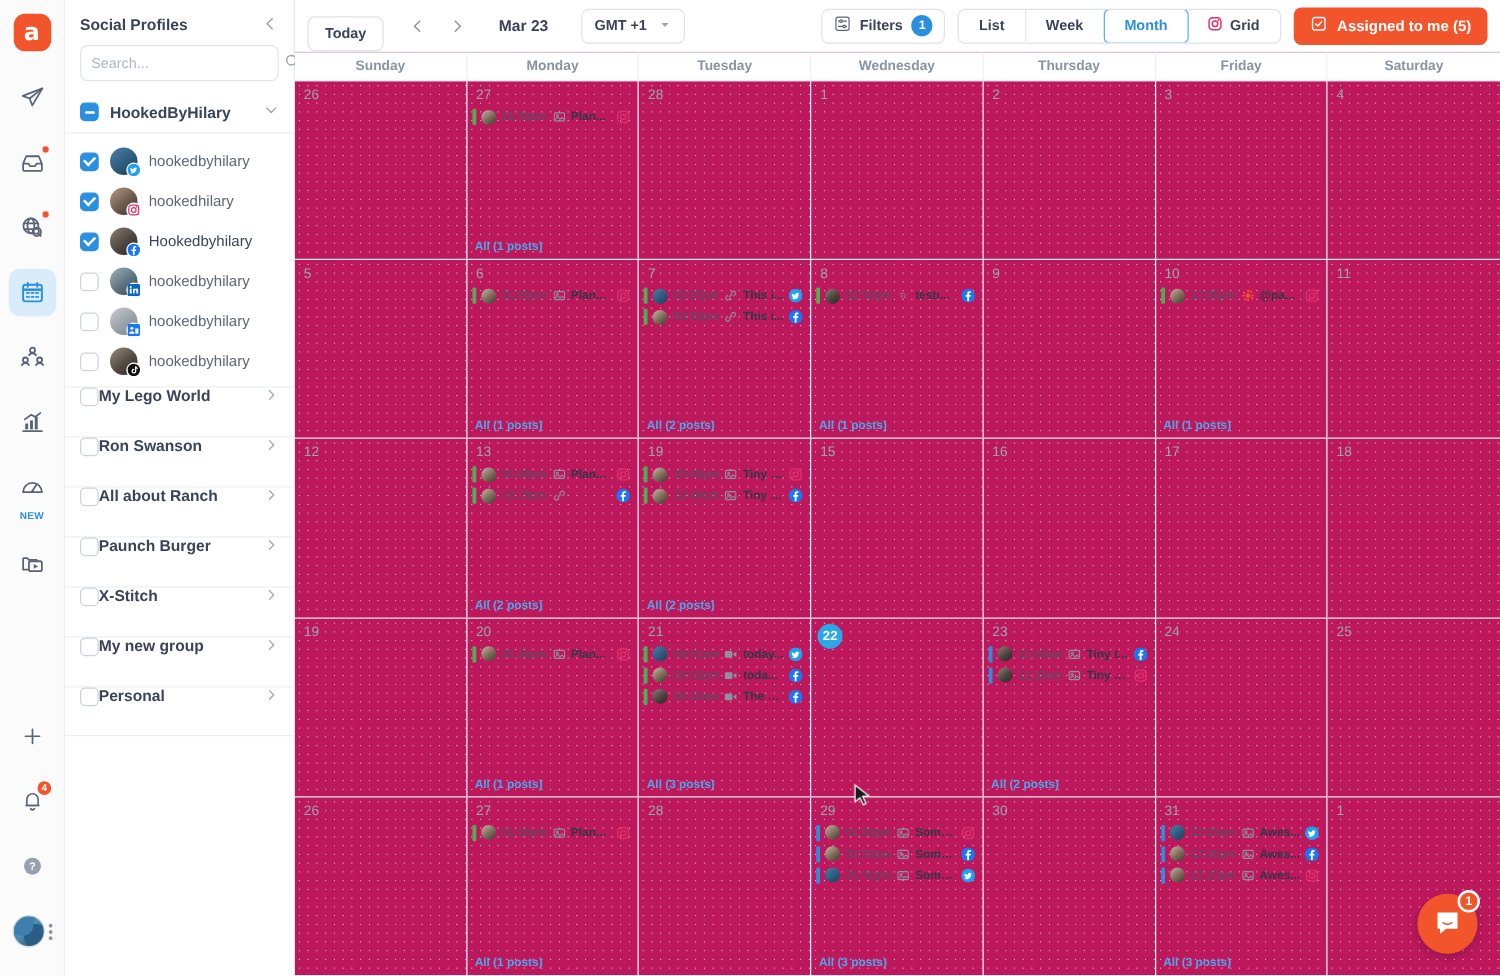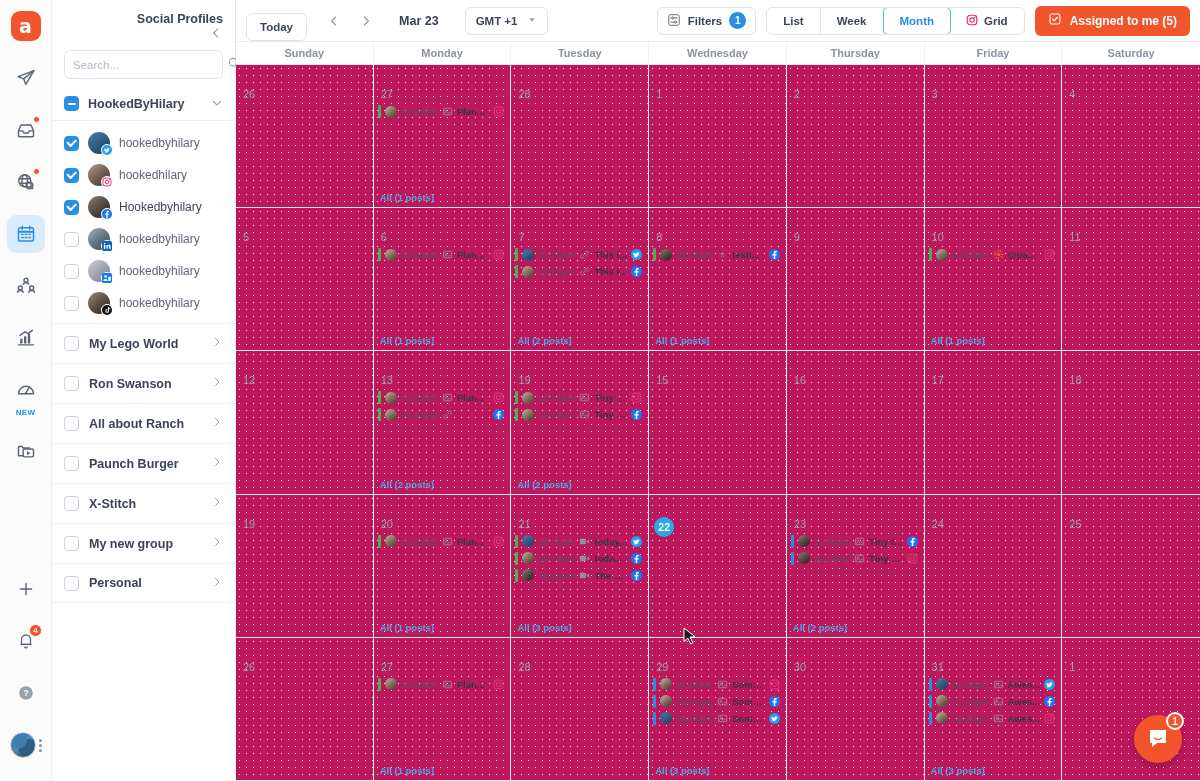--- a/index.html
+++ b/index.html
@@ -63,23 +63,22 @@
   .kebab { display:flex; flex-direction:column; gap:2px; margin-left: 3px; }
   .kebab i { width: 3px; height: 3px; border-radius:50%; background:#8a93a2; display:block; }
 
   
   .panel {
     width: 184px; flex: 0 0 184px; height: 781px;
     background: #fff; border-right: 1px solid #e6e9ed;
     display: flex; flex-direction: column;
   }
   .panel-head {
-    display:flex; align-items:flex-end; justify-content:space-between;
+    display:flex; align-items:center; justify-content:space-between;
     padding: 12px 12px 8px 12px;
-    flex-direction: column;
   }
   .panel-title { font-size: 12.5px; font-weight: 700; color: #3b4457; }
   .chev-left { color: #9aa3b2; font-size: 13px; line-height: 1; }
   .search-wrap { padding: 0 12px 10px 12px; }
   .search-box {
     height: 29px; border: 1px solid #e1e5ea; border-radius: 6px;
     display:flex; align-items:center; padding: 0 8px; background:#fff;
   }
   .search-box input {
     border: 0; outline: 0; flex: 1; font-size: 11.5px; color: #3b4457;
@@ -107,21 +106,21 @@
   .pav .img { width:22px; height:22px; border-radius:50%; display:block; }
   .pav .net {
     position:absolute; right:-3px; bottom:-2px; width: 12px; height: 12px;
     border-radius: 50%; background:#fff; display:flex; align-items:center; justify-content:center;
     border: 1.2px solid #fff;
   }
   .pname { font-size: 12px; color: #5c6676; }
   .pname.dark { color:#3b4457; }
   .glist { }
   .grow {
-    display:flex; align-items:center; gap: 10px; padding: 12px 12px;
+    display:flex; align-items:flex-start; padding: 0 12px;
     height: 40px; border-top: 1px solid #edeff2;
   }
   .grow .gname { flex:1; font-size: 12.5px; font-weight: 700; color:#3b4457; }
   .grow:last-child { border-bottom: 1px solid #edeff2; }
 
   
   .main { flex: 1; height: 781px; display:flex; flex-direction:column; background:#fff; min-width:0; }
   .toolbar {
     height: 42px; flex: 0 0 42px; display:flex; align-items:center;
     padding: 0 10px; gap: 10px; border-bottom: 1px solid #e6e9ed; background:#fff;
@@ -186,21 +185,21 @@
     flex: 1; display:grid; grid-template-columns: repeat(7, 1fr);
     border-bottom: 1px solid #e6e9ed; min-height: 0;
   }
   .day {
     border-right: 1px solid #eef0f3; position: relative;
     padding: 4px 4px 0 4px; min-width: 0; overflow: hidden;
     background-image: radial-gradient(#ececec 0.6px, transparent 0.6px);
     background-size: 7px 7px;
   }
   .day:last-child { border-right: 0; }
-  .daynum { font-size: 11px; color:#9aa3b2; padding-left: 3px; line-height: 14px; margin-top: 18px; }
+  .daynum { font-size: 11px; color:#9aa3b2; padding-left: 3px; line-height: 14px; }
   .daynum.today {
     width: 20px; height: 20px; border-radius: 50%; background:#2aa8e8; color:#fff;
     display:flex; align-items:center; justify-content:center; font-weight:700;
     font-size: 10.5px; padding: 0; margin-left: 1px;
   }
   .events { margin-top: 3px; display:flex; flex-direction:column; gap: 2px; }
   .ev {
     display:flex; align-items:center; gap: 4px; height: 15px; padding-right: 2px;
     min-width: 0;
   }

